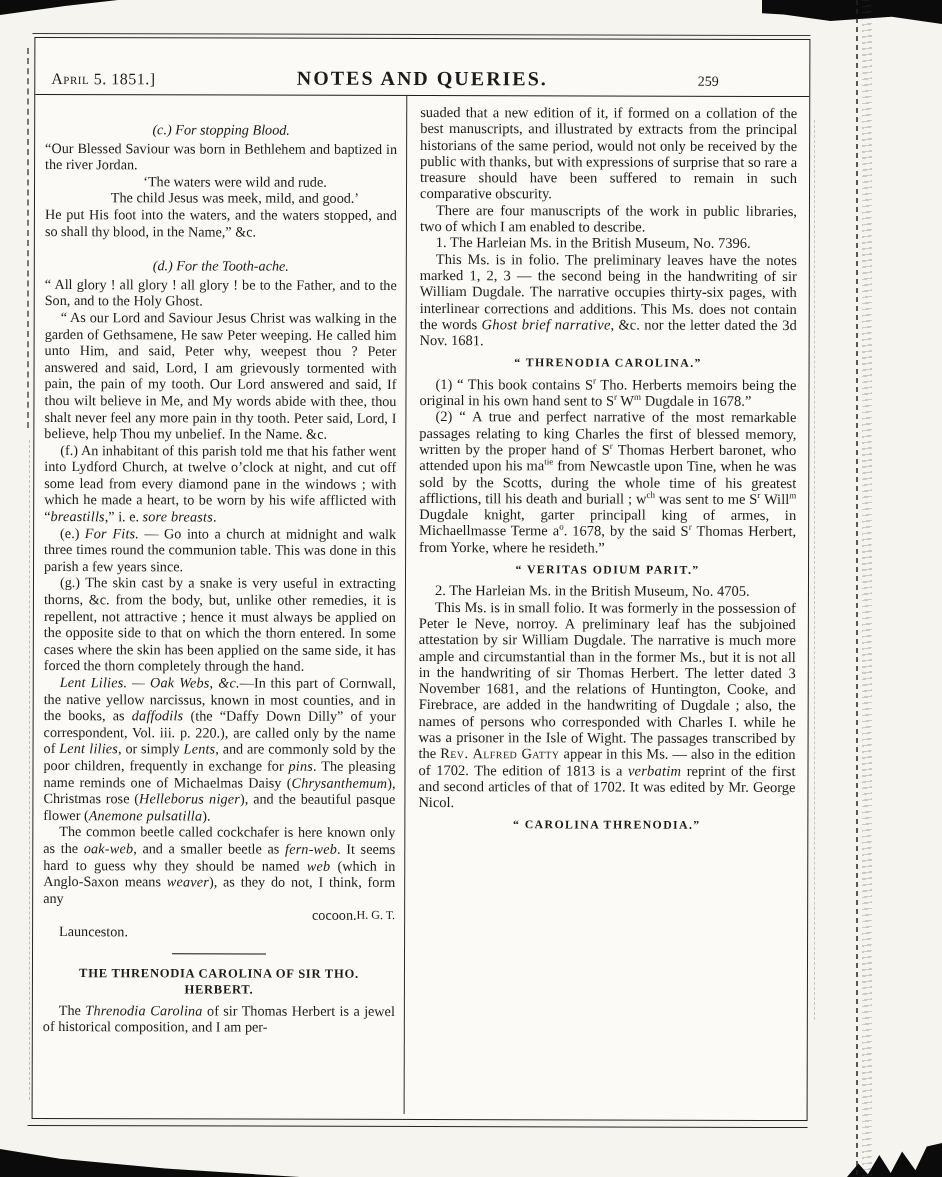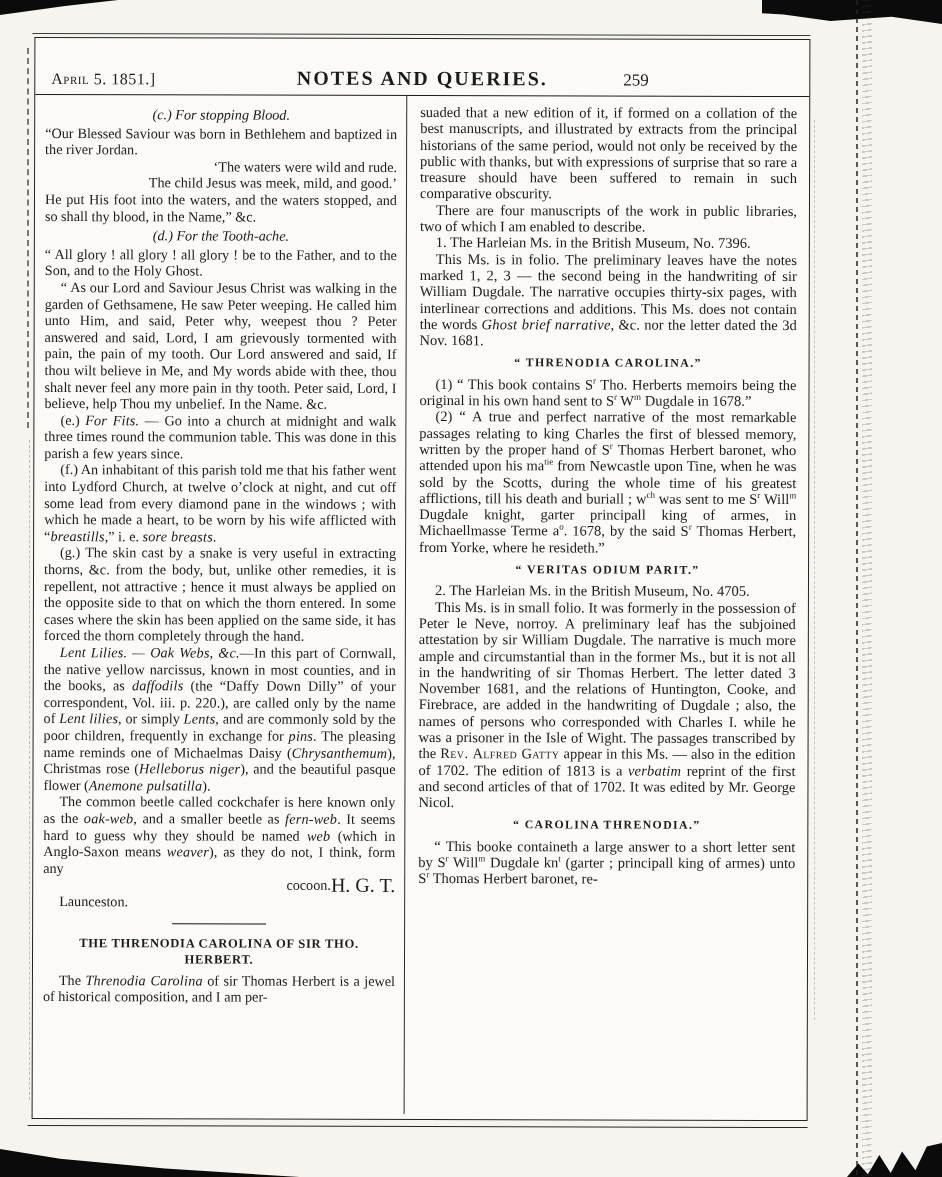--- a/index.html
+++ b/index.html
@@ -27,33 +27,33 @@
   .frame{
     position:absolute;left:33px;top:38px;width:774px;height:1080px;
     background:#fbfaf6;border:1.3px solid #232323;transform:rotate(.15deg);
   }
   .frame::before{content:"";position:absolute;left:-3px;right:-1px;top:-5px;border-top:1.2px solid #3a3a3a;}
   .frame::after{content:"";position:absolute;left:-5px;right:-1px;bottom:-8px;border-bottom:1.6px solid #262626;}
   
   .header{display:flex;align-items:baseline;padding:11px 16px 5px 16px;border-bottom:1.3px solid #1d1d1d;}
   .header-date{font-variant:small-caps;font-size:16px;letter-spacing:.5px;white-space:nowrap;width:170px;margin-top:21px;}
   .header-title{flex:1;text-align:center;font-size:20px;font-weight:bold;letter-spacing:2px;white-space:nowrap;}
-  .header-page{width:170px;text-align:left;font-size:17px;}
+  .header-page{width:170px;text-align:center;font-size:14px;}
   
   .columns{display:flex;height:1018px;overflow:hidden;}
   .col{overflow:hidden;}
   .col-left{width:352px;padding:8px 9px 0 10px;font-size:14.2px;line-height:16.6px;}
   .col-right{flex:1;border-left:1.1px solid #2c2c2c;padding:8px 12px 0 13px;font-size:14.5px;line-height:16.3px;}
   p{margin:0;text-align:justify;text-indent:16px;}
   p.noind{text-indent:0;}
-  .sec-head{text-align:center;font-style:italic;text-indent:0;margin:3px 0 2px;}
-  .verse{margin-left:28px;text-indent:0;text-align:right;}
+  .sec-head{text-align:center;font-style:italic;text-indent:0;margin:18px 0 2px;}
+  .verse{margin-left:28px;text-indent:0;text-align:center;}
   .verse2{}
   .sig-row{display:flex;justify-content:flex-end;text-indent:0;}
-  .sig{font-size:20px;}
+  .sig{font-size:12px;}
   .divider-rule{width:94px;border:none;border-top:1.7px solid #111;margin:13px auto 11px auto;}
   .article-title{text-align:center;text-indent:0;font-size:12.6px;font-weight:bold;letter-spacing:.7px;margin:2px 0 4px;}
   .subhead{text-align:center;text-indent:0;font-size:11.8px;font-weight:bold;letter-spacing:1.4px;margin:6px 0 5px;}
   sup{font-size:9px;line-height:0;vertical-align:super;}
   i{letter-spacing:.2px;}
   .sc{font-variant:small-caps;letter-spacing:.4px;}
 </style>
 </head>
 <body>
 
@@ -82,22 +82,22 @@
         <p class="sec-head">(c.) For stopping Blood.</p>
         <p class="noind">“Our Blessed Saviour was born in Bethlehem and baptized in the river Jordan.</p>
         <p class="verse">‘The waters were wild and rude.</p>
         <p class="verse verse2">The child Jesus was meek, mild, and good.’</p>
         <p class="noind">He put His foot into the waters, and the waters stopped, and so shall thy blood, in the Name,” &amp;c.</p>
 
         <p class="sec-head">(d.) For the Tooth-ache.</p>
         <p class="noind">“ All glory ! all glory ! all glory ! be to the Father, and to the Son, and to the Holy Ghost.</p>
         <p>“ As our Lord and Saviour Jesus Christ was walking in the garden of Gethsamene, He saw Peter weeping. He called him unto Him, and said, Peter why, weepest thou ?  Peter answered and said, Lord, I am grievously tormented with pain, the pain of my tooth. Our Lord answered and said, If thou wilt believe in Me, and My words abide with thee, thou shalt never feel any more pain in thy tooth.  Peter said, Lord, I believe, help Thou my unbelief.  In the Name. &amp;c.</p>
 
+        <p>(f.) An inhabitant of this parish told me that his father went into Lydford Church, at twelve o’clock at night, and cut off some lead from every diamond pane in the windows ; with which he made a heart, to be worn by his wife afflicted with “<i>breastills</i>,” i. e. <i>sore breasts</i>.</p>
         <p>(e.) <i>For Fits.</i> — Go into a church at midnight and walk three times round the communion table. This was done in this parish a few years since.</p>
-        <p>(f.) An inhabitant of this parish told me that his father went into Lydford Church, at twelve o’clock at night, and cut off some lead from every diamond pane in the windows ; with which he made a heart, to be worn by his wife afflicted with “<i>breastills</i>,” i. e. <i>sore breasts</i>.</p>
         <p>(g.) The skin cast by a snake is very useful in extracting thorns, &amp;c. from the body, but, unlike other remedies, it is repellent, not attractive ; hence it must always be applied on the opposite side to that on which the thorn entered.  In some cases where the skin has been applied on the same side, it has forced the thorn completely through the hand.</p>
         <p><i>Lent Lilies. — Oak Webs, &amp;c.</i>—In this part of Cornwall, the native yellow narcissus, known in most counties, and in the books, as <i>daffodils</i> (the “Daffy Down Dilly” of your correspondent, Vol. iii. p. 220.), are called only by the name of <i>Lent lilies</i>, or simply <i>Lents</i>, and are commonly sold by the poor children, frequently in exchange for <i>pins</i>.  The pleasing name reminds one of Michaelmas Daisy (<i>Chrysanthemum</i>), Christmas rose (<i>Helleborus niger</i>), and the beautiful pasque flower (<i>Anemone pulsatilla</i>).</p>
         <p>The common beetle called cockchafer is here known only as the <i>oak-web</i>, and a smaller beetle as <i>fern-web</i>.  It seems hard to guess why they should be named <i>web</i> (which in Anglo-Saxon means <i>weaver</i>), as they do not, I think, form any</p>
 
         <p class="sig-row">
           <span>cocoon.</span>
           <span class="sig">H. G. T.</span>
         </p>
         <p>Launceston.</p>
 
@@ -115,18 +115,17 @@
 
         <p class="subhead">“ THRENODIA CAROLINA.”</p>
         <p>(1) “ This book contains S<sup>r</sup> Tho. Herberts memoirs being the original in his own hand sent to S<sup>r</sup> W<sup>m</sup> Dugdale in 1678.”</p>
         <p>(2) “ A true and perfect narrative of the most remarkable passages relating to king Charles the first of blessed memory, written by the proper hand of S<sup>r</sup> Thomas Herbert baronet, who attended upon his ma<sup>tie</sup> from Newcastle upon Tine, when he was sold by the Scotts, during the whole time of his greatest afflictions, till his death and buriall ; w<sup>ch</sup> was sent to me S<sup>r</sup> Will<sup>m</sup> Dugdale knight, garter principall king of armes, in Michaellmasse Terme a<sup>o</sup>. 1678, by the said S<sup>r</sup> Thomas Herbert, from Yorke, where he resideth.”</p>
 
         <p class="subhead">“ VERITAS ODIUM PARIT.”</p>
         <p>2. The Harleian Ms. in the British Museum, No. 4705.</p>
         <p>This Ms. is in small folio.  It was formerly in the possession of Peter le Neve, norroy.  A preliminary leaf has the subjoined attestation by sir William Dugdale.  The narrative is much more ample and circumstantial than in the former Ms., but it is not all in the handwriting of sir Thomas Herbert.  The letter dated 3 November 1681, and the relations of Huntington, Cooke, and Firebrace, are added in the handwriting of Dugdale ; also, the names of persons who corresponded with Charles I. while he was a prisoner in the Isle of Wight.  The passages transcribed by the <span class="sc">Rev.</span> <span class="sc">Alfred Gatty</span> appear in this Ms. — also in the edition of 1702.  The edition of 1813 is a <i>verbatim</i> reprint of the first and second articles of that of 1702.  It was edited by Mr. George Nicol.</p>
 
         <p class="subhead">“ CAROLINA THRENODIA.”</p>
-        <p>“ This booke containeth a large answer to a short letter sent by S<sup>r</sup> Will<sup>m</sup> Dugdale kn<sup>t</sup> (garter ; principall king of armes) unto S<sup>r</sup> Thomas Herbert baronet, re-</p>
       </div>
 
     </div>
   </div>
 </div>
 
 </body></html>

